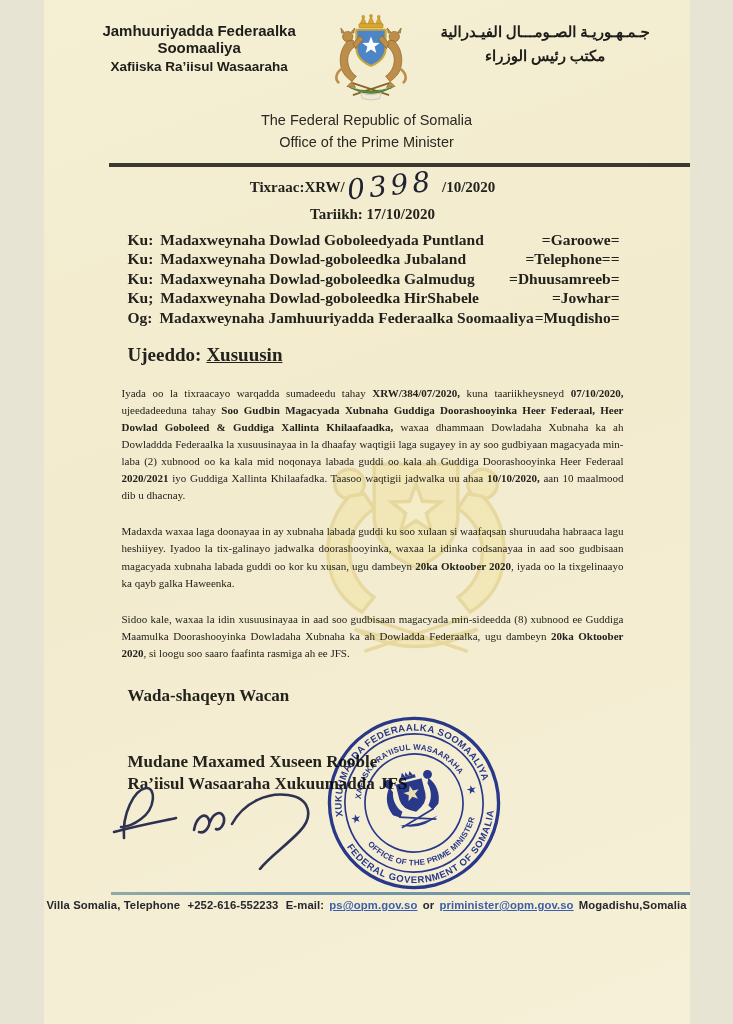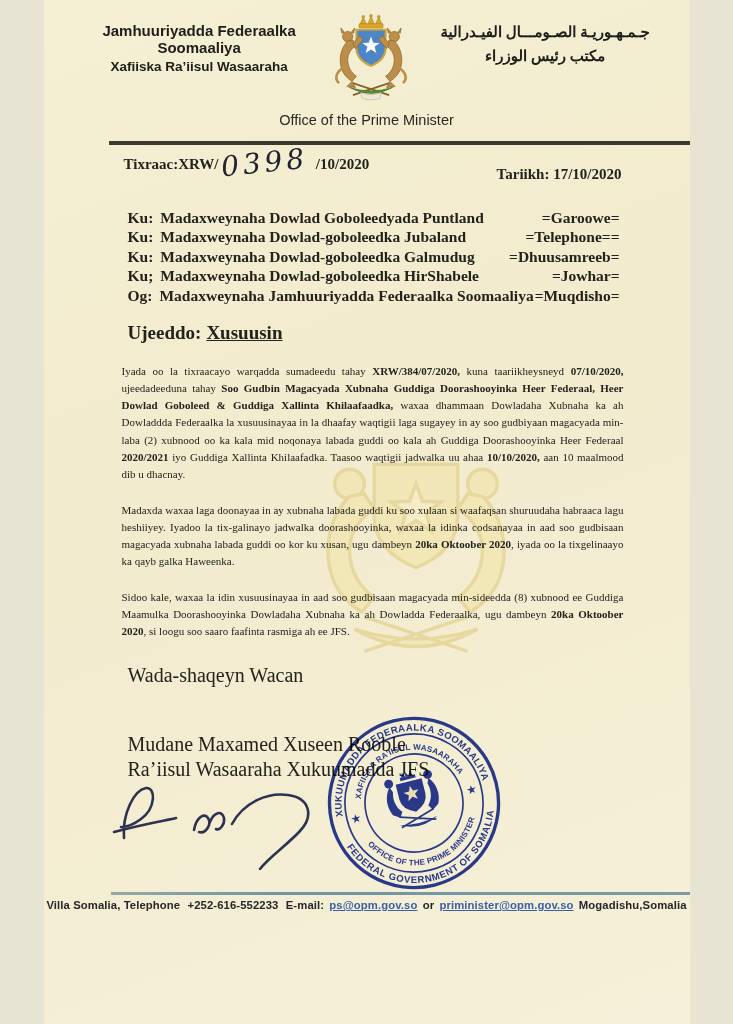--- a/index.html
+++ b/index.html
@@ -16,37 +16,37 @@
   
   .header { display:flex; justify-content:space-between; align-items:flex-start; padding:12px 26px 0 40px; }
   .hdr-left { width:250px; text-align:center; font-family:"Liberation Sans",sans-serif; font-weight:bold; color:#1e1d1a; padding-top:10px; }
   .hdr-left .l1 { font-size:15px; }
   .hdr-left .l2 { font-size:13.5px; margin-top:3px; }
   .emblem-wrap { width:112px; margin-top:2px; }
   .hdr-right { width:256px; text-align:center; direction:rtl; font-family:Liberation Serif, serif; font-weight:bold; font-size:15px; color:#1e1d1a; padding-top:8px; line-height:1.6; }
   .hdr-english { text-align:center; font-family:"Liberation Sans",sans-serif; font-size:14.5px; line-height:1.5; color:#2a2924; margin-top:2px; }
   .rule-double { margin-left:65px; margin-top:9px; height:4px; border-top:3px solid #3a382f; border-bottom:1px solid #3a382f; }
   
-  .ref-row { display:flex; justify-content:space-between; align-items:flex-end; margin:2px 68px 0 80px; font-weight:bold; font-size:15px; height:36px; }
+  .ref-row { display:flex; justify-content:space-between; align-items:center; margin:2px 68px 0 80px; font-weight:bold; font-size:15px; height:36px;flex-direction:column; }
   .ref-left { display:flex; align-items:center; }
   .handwritten { font-family:"DejaVu Serif",serif; font-style:italic; font-weight:400; font-size:28px; letter-spacing:4px; color:#20222f; transform:rotate(-6deg); display:inline-block; margin:0 8px 4px 2px; }
   
   .recipients { margin:25px 70px 0 84px; font-weight:bold; font-size:15.5px; }
   .recipient-row { display:flex; justify-content:space-between; line-height:1.26; }
   .r-prefix { margin-right:7px; }
   
   .subject { margin:17px 0 0 84px; font-weight:bold; font-size:19px; }
   .subject .subj-value { text-decoration:underline; margin-left:5px; }
   
   .bodytext { position:relative; z-index:1; margin:0 66px 0 78px; text-align:justify; font-size:11px; line-height:1.55; }
   .bodytext p { margin-top:19px; }
   
   .watermark { position:absolute; left:212px; top:420px; width:320px; opacity:.55; z-index:0; pointer-events:none; }
   
-  .sig-block { position:relative; z-index:1; margin:24px 16px 0 84px; font-weight:normal; font-size:20px; }
+  .sig-block { position:relative; z-index:1; margin:24px 16px 0 84px; font-weight:bold; font-size:17px; }
   .sig-name { margin-top:46px; }
   .sig-title { margin-top:2px; }
   .sig-script { position:absolute; left:66px; top:774px; width:260px; height:96px; z-index:2; pointer-events:none; }
   .stamp { position:absolute; left:281px; top:714px; width:178px; height:178px; transform:rotate(-14deg); opacity:.94; mix-blend-mode:multiply; z-index:3; pointer-events:none; }
   
   .footer-rule { position:absolute; left:67px; right:0; top:892px; height:2.5px; background:linear-gradient(90deg,#93a9a8,#6f94a4 30%,#7d9aa6); }
   .footer { position:absolute; left:0; right:0; top:899px; text-align:center; font-family:"Liberation Sans",sans-serif; font-weight:bold; font-size:11.3px; color:#26262c; letter-spacing:.1px; }
   .footer a { color:#3a5fa8; text-decoration:underline; }
   .footer span { margin:0 2px; }
 </style>
@@ -106,20 +106,21 @@
       </svg>
     </div>
 
     <div class="hdr-right">
       <div>جـمـهـوريـة الصـومـــال الفيـدرالية</div>
       <div>مكتب رئيس الوزراء</div>
     </div>
   </div>
 
   <div class="hdr-english">
+    <div>The Federal Republic of Somalia</div>
     <div>Office of the Prime Minister</div>
   </div>
 
   <div class="rule-double"></div>
 
   <div class="ref-row">
     <div class="ref-left">
       <span>Tixraac:XRW/</span>
       <span class="handwritten">0398</span>
       <span>/10/2020</span>

